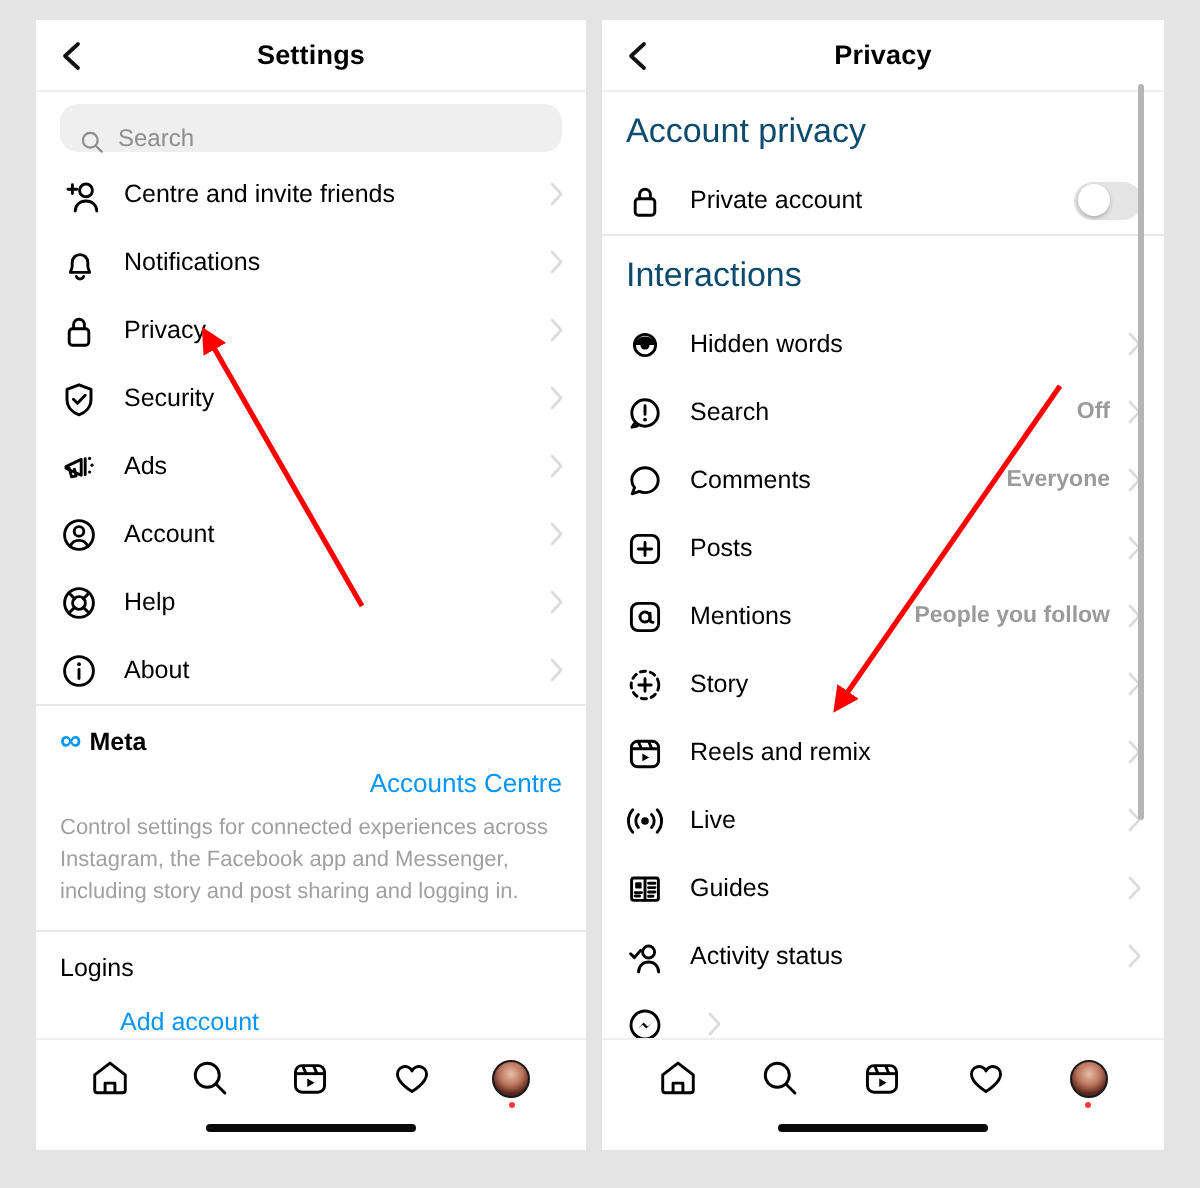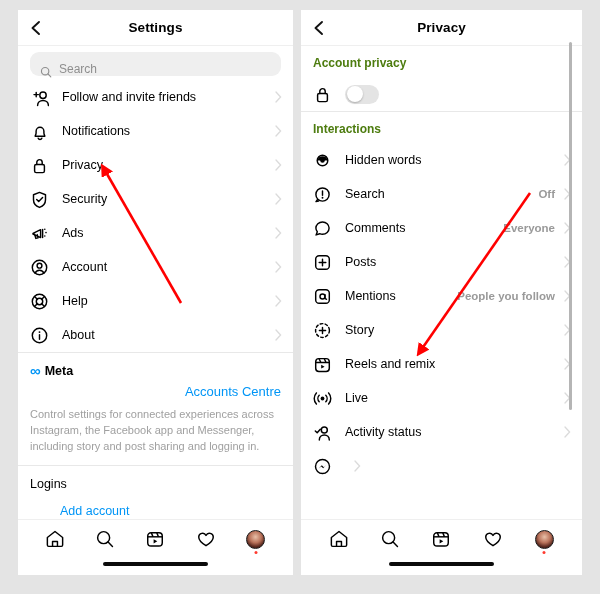--- a/index.html
+++ b/index.html
@@ -54,21 +54,21 @@
     display:flex;align-items:center;
     height:34px;padding:0 11px 0 12px;
     cursor:pointer;background:#fff;
   }
   .row .ic{width:19px;height:19px;flex:none;margin-right:13px;display:block;}
   .row .lbl{font-size:12.5px;color:#000;flex:1;white-space:nowrap;}
   .row .val{font-size:11.5px;color:#9a9a9a;margin-right:9px;white-space:nowrap;font-weight:bold;}
   .row .chev{width:7px;height:12px;flex:none;opacity:.45;}
 
   .section-title{
-    font-size:12px;font-weight:bold;color:#4d7c0f;
+    font-size:17px;font-weight:normal;color:#0c4a6e;
     padding:10px 12px 7px 12px;background:#fff;
   }
   .divider-strong{height:1px;background:#e8e8e8;}
 
   
   .meta-block{padding:10px 12px 10px 12px;background:#fff;}
   .meta-brand{display:flex;align-items:center;gap:5px;margin-bottom:6px;}
   .meta-brand .infglyph{color:#0095f6;font-size:15px;font-weight:bold;line-height:1;letter-spacing:-1px;}
   .meta-brand .metaword{font-size:12.5px;font-weight:bold;color:#000;}
   .link-blue{color:#0095f6;font-size:13px;font-weight:500;cursor:pointer;display:block;margin-bottom:8px;text-align:right;}
@@ -145,21 +145,21 @@
       </div>
     </div>
 
     <div class="rows" id="left-rows">
         <div class="row">
           <svg class="ic" viewBox="0 0 19 19" width="19" height="19">
             <circle cx="13" cy="7.2" r="3.2" fill="none" stroke="#000" stroke-width="1.45" stroke-linecap="round" stroke-linejoin="round"></circle>
             <path d="M7.6 17.5c0-3 2.4-5 5.4-5s5.4 2 5.4 5" fill="none" stroke="#000" stroke-width="1.45" stroke-linecap="round" stroke-linejoin="round"></path>
             <path d="M4 6.6h4.4M6.2 4.4v4.4" fill="none" stroke="#000" stroke-width="1.45" stroke-linecap="round" stroke-linejoin="round"></path>
           </svg>
-          <span class="lbl">Follow and invite friends</span>
+          <span class="lbl">Centre and invite friends</span>
           <svg class="chev" viewBox="0 0 7 12" width="7" height="12">
             <path d="M1 1 L5.6 6 L1 11" fill="none" stroke="#b0b0b0" stroke-width="1.3" stroke-linecap="round" stroke-linejoin="round"></path>
           </svg>
         </div>
         <div class="row">
           <svg class="ic" viewBox="0 0 19 19" width="19" height="19">
             <path d="M5.2 14.2c0-1 .9-1.3.9-3.4V9.2a3.9 3.9 0 017.8 0v1.6c0 2.1.9 2.4.9 3.4z" fill="none" stroke="#000" stroke-width="1.45" stroke-linecap="round" stroke-linejoin="round"></path>
             <path d="M8.2 16.2a1.9 1.9 0 003.6 0" fill="none" stroke="#000" stroke-width="1.45" stroke-linecap="round" stroke-linejoin="round"></path>
           </svg>
           <span class="lbl">Notifications</span>
@@ -298,20 +298,21 @@
       <div class="nav-title">Privacy</div>
     </div>
 
     <div id="right-body">
         <div class="section-title">Account privacy</div>
         <div class="row">
           <svg class="ic" viewBox="0 0 19 19" width="19" height="19">
             <rect x="4.6" y="8.4" width="9.8" height="8.2" rx="1.6" fill="none" stroke="#000" stroke-width="1.45" stroke-linecap="round" stroke-linejoin="round"></rect>
             <path d="M6.8 8.4V6.3a2.7 2.7 0 015.4 0v2.1" fill="none" stroke="#000" stroke-width="1.45" stroke-linecap="round" stroke-linejoin="round"></path>
           </svg>
+          <span class="lbl">Private account</span>
           <div class="toggle">
             <div class="knob"></div>
           </div>
         </div>
         <div class="divider-strong"></div>
         <div class="section-title">Interactions</div>
         <div class="row">
           <svg class="ic" viewBox="0 0 19 19" width="19" height="19">
             <circle cx="9.5" cy="9.5" r="5.3" fill="none" stroke="#000" stroke-width="1.45" stroke-linecap="round" stroke-linejoin="round"></circle>
             <path d="M4.3 9.5a5.3 5.3 0 0110.4 0z" fill="#000" stroke="none"></path>
@@ -393,20 +394,34 @@
             <path d="M1 1 L5.6 6 L1 11" fill="none" stroke="#b0b0b0" stroke-width="1.3" stroke-linecap="round" stroke-linejoin="round"></path>
           </svg>
         </div>
         <div class="row">
           <svg class="ic" viewBox="0 0 19 19" width="19" height="19">
             <circle cx="9.5" cy="9.5" r="1.9" fill="#000"></circle>
             <path d="M6.2 6.3a4.6 4.6 0 000 6.4M12.8 6.3a4.6 4.6 0 010 6.4" fill="none" stroke="#000" stroke-width="1.45" stroke-linecap="round" stroke-linejoin="round"></path>
             <path d="M3.4 3.9a8.3 8.3 0 000 11.2M15.6 3.9a8.3 8.3 0 010 11.2" fill="none" stroke="#000" stroke-width="1.45" stroke-linecap="round" stroke-linejoin="round"></path>
           </svg>
           <span class="lbl">Live</span>
+          <span class="val"></span>
+          <svg class="chev" viewBox="0 0 7 12" width="7" height="12">
+            <path d="M1 1 L5.6 6 L1 11" fill="none" stroke="#b0b0b0" stroke-width="1.3" stroke-linecap="round" stroke-linejoin="round"></path>
+          </svg>
+        </div>
+        <div class="row">
+          <svg class="ic" viewBox="0 0 19 19" width="19" height="19">
+            <rect x="2.8" y="4" width="13.4" height="11.2" rx="1.2" fill="none" stroke="#000" stroke-width="1.45" stroke-linecap="round" stroke-linejoin="round"></rect>
+            <path d="M9.5 4.3v10.7" fill="none" stroke="#000" stroke-width="1.45" stroke-linecap="round" stroke-linejoin="round"></path>
+            <rect x="4.6" y="6.1" width="3.2" height="3.1" rx=".5" fill="#000" stroke="none"></rect>
+            <path d="M4.6 11.3h3.2M4.6 13h2.2" fill="none" stroke="#000" stroke-width="1.45" stroke-linecap="round" stroke-linejoin="round"></path>
+            <path d="M11.3 6.6h3.2M11.3 8.8h3.2M11.3 11h3.2M11.3 13.1h2.2" fill="none" stroke="#000" stroke-width="1.45" stroke-linecap="round" stroke-linejoin="round"></path>
+          </svg>
+          <span class="lbl">Guides</span>
           <span class="val"></span>
           <svg class="chev" viewBox="0 0 7 12" width="7" height="12">
             <path d="M1 1 L5.6 6 L1 11" fill="none" stroke="#b0b0b0" stroke-width="1.3" stroke-linecap="round" stroke-linejoin="round"></path>
           </svg>
         </div>
         <div class="row">
           <svg class="ic" viewBox="0 0 19 19" width="19" height="19">
             <circle cx="11.3" cy="7" r="3" fill="none" stroke="#000" stroke-width="1.45" stroke-linecap="round" stroke-linejoin="round"></circle>
             <path d="M6.3 17c0-3 2.2-5 5-5s5 2 5 5" fill="none" stroke="#000" stroke-width="1.45" stroke-linecap="round" stroke-linejoin="round"></path>
             <path d="M2.3 7.9l1.9 1.9 3.1-3.6" fill="none" stroke="#000" stroke-width="1.45" stroke-linecap="round" stroke-linejoin="round"></path>

